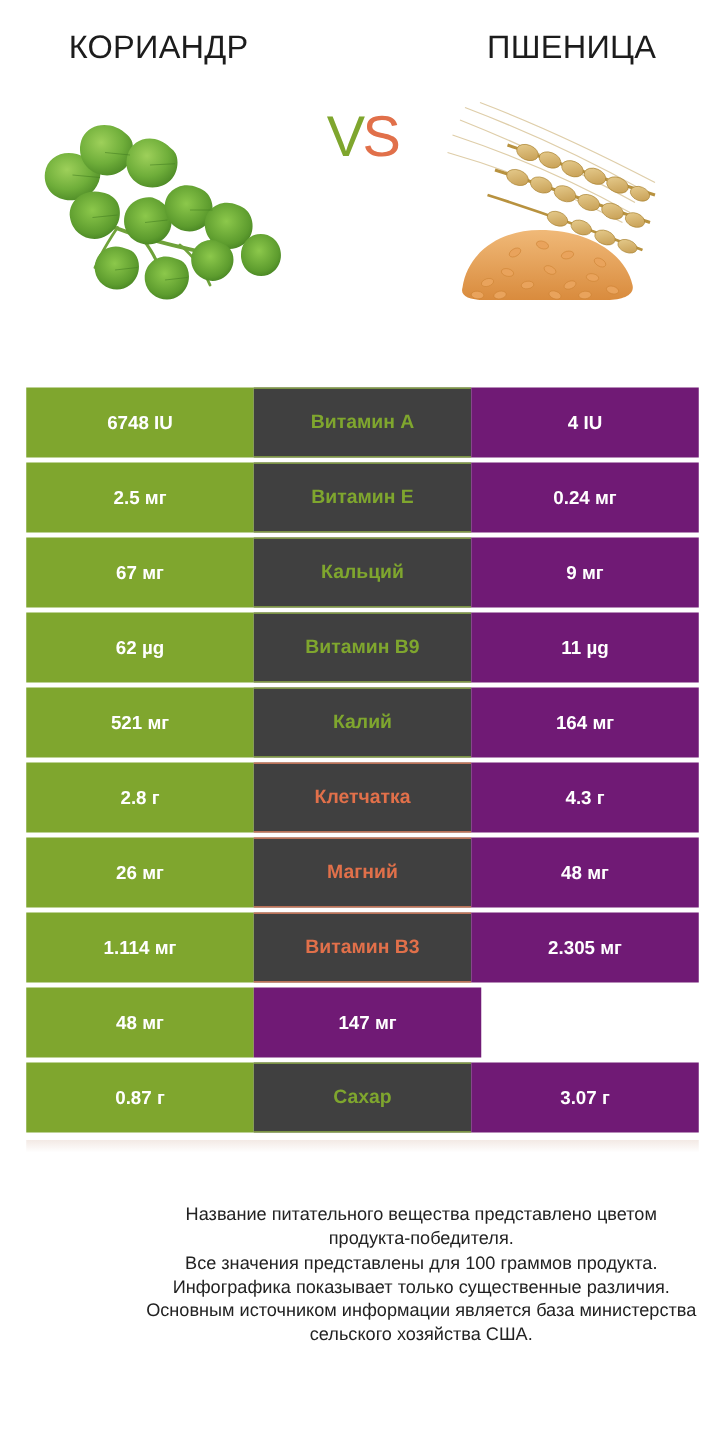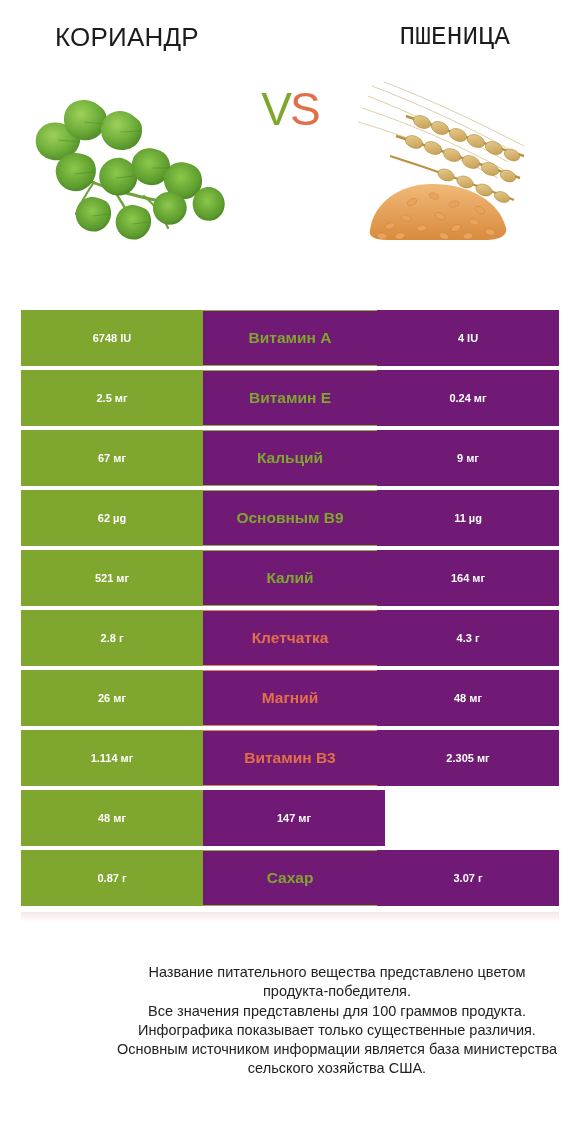--- a/index.html
+++ b/index.html
@@ -25,21 +25,21 @@
     height: 46px;
   }
   .product-title {
     font-size: 26px;
     font-weight: 400;
     letter-spacing: 0.2px;
     color: #1c1c1c;
     white-space: nowrap;
   }
   .title-left  { margin-left: 55px; }
-  .title-right { margin-right: 70px; font-family: Liberation Mono, monospace; }
+  .title-right { margin-right: 55px; }
 
   
   .hero {
     position: relative;
     height: 190px;
     margin-top: 10px;
   }
   .hero-img {
     position: absolute;
     top: 0;
@@ -71,32 +71,32 @@
   .row {
     display: flex;
     height: 56px;
     position: relative;
     margin-bottom: 4px;
   }
   .cell {
     display: flex;
     align-items: center;
     justify-content: center;
-    font-size: 11px;
+    font-size: 15px;
     font-weight: 700;
     box-sizing: border-box;
   }
   .cell-left {
     width: 182px;
     background: #7fa62e;
     color: #ffffff;
   }
   .cell-mid {
     width: 174px;
-    background: #701a75;
+    background: #404040;
     font-size: 15.5px;
     font-weight: 700;
     border-top: 1px solid transparent;
     border-bottom: 1px solid transparent;
   }
   .cell-right {
     width: 182px;
     background: #701a75;
     color: #ffffff;
   }
@@ -274,21 +274,21 @@
       <div class="cell cell-mid">Витамин E</div>
       <div class="cell cell-right">0.24 мг</div>
     </div>
     <div class="row win-green">
       <div class="cell cell-left">67 мг</div>
       <div class="cell cell-mid">Кальций</div>
       <div class="cell cell-right">9 мг</div>
     </div>
     <div class="row win-green">
       <div class="cell cell-left">62 µg</div>
-      <div class="cell cell-mid">Основным B9</div>
+      <div class="cell cell-mid">Витамин B9</div>
       <div class="cell cell-right">11 µg</div>
     </div>
     <div class="row win-green">
       <div class="cell cell-left">521 мг</div>
       <div class="cell cell-mid">Калий</div>
       <div class="cell cell-right">164 мг</div>
     </div>
     <div class="row win-orange">
       <div class="cell cell-left">2.8 г</div>
       <div class="cell cell-mid">Клетчатка</div>

